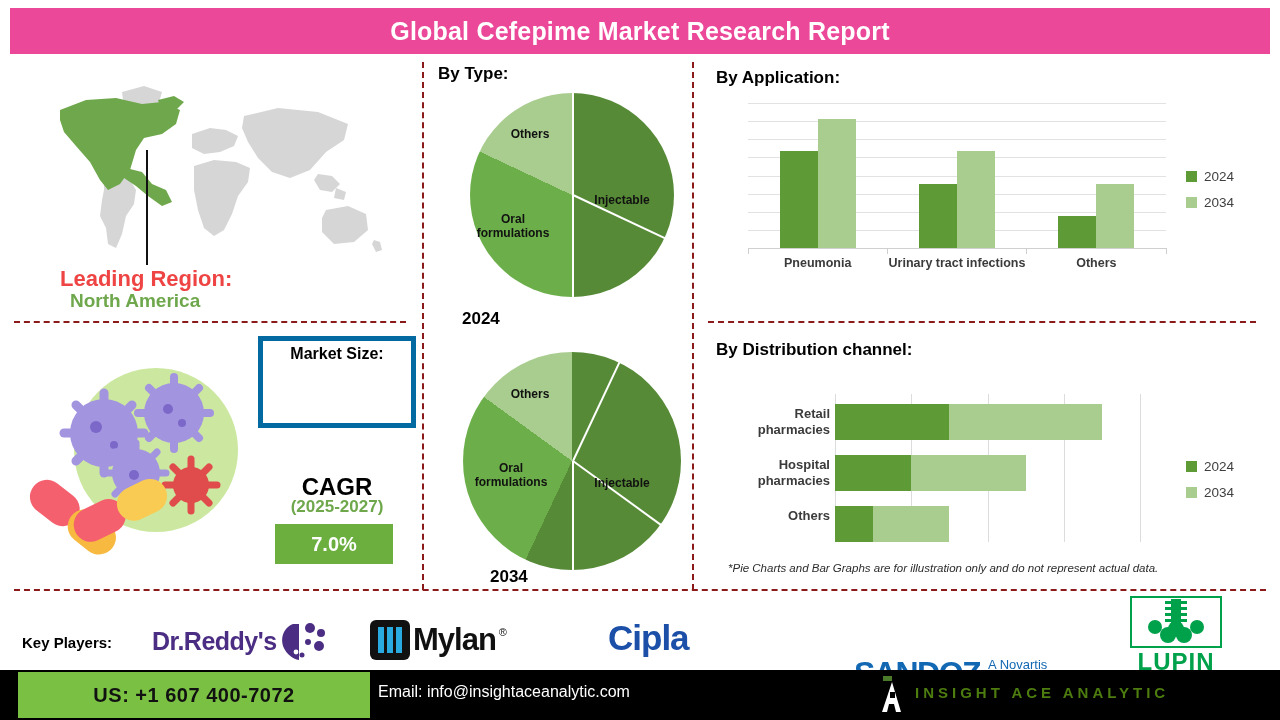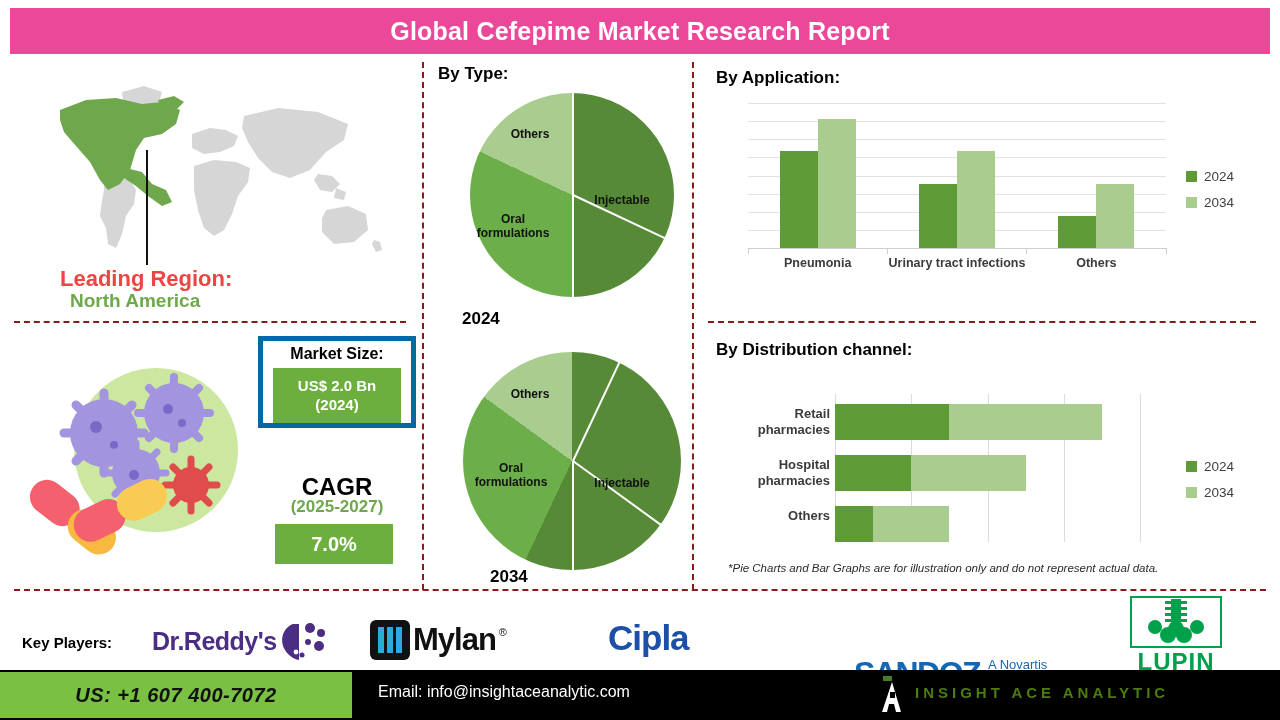--- a/index.html
+++ b/index.html
@@ -108,23 +108,23 @@
   .sandoz-text { font-size:32px; font-weight:bold; color:#1268B3; letter-spacing:-1.5px; }
   .sandoz-sub { font-size:13px; color:#1268B3; line-height:1.05; margin-top:3px; }
   .lupin { left:1130px; top:596px; flex-direction:column; }
   .lupin-box { width:92px; height:52px; border:2px solid #00A14B; display:flex;
                align-items:center; justify-content:center; }
   .lupin-text { font-size:24px; font-weight:bold; color:#00A14B; letter-spacing:1px; }
 
   
   .footer { position:absolute; left:0; top:670px; width:1280px; height:50px; background:#000; }
   .footer-phone {
-    position:absolute; left:0; top:672px; width:352px; height:46px; background:#7AC143;
+    position:absolute; left:18px; top:672px; width:352px; height:46px; background:#7AC143;
     display:flex; align-items:center; justify-content:center;
-    font-size:20px; font-weight:bold; color:#111; letter-spacing:.5px;font-style:italic;
+    font-size:20px; font-weight:bold; color:#111; letter-spacing:.5px;
   }
   .footer-email { position:absolute; left:378px; top:683px; font-size:16px; color:#fff; }
   .footer-brand { position:absolute; left:915px; top:684px; font-size:15px; color:#4d7c0f; letter-spacing:4px; font-weight:bold; }
   .footer-logo { position:absolute; left:880px; top:676px; width:26px; height:36px; }
 </style>
 </head>
 <body>
 
 <div class="header">
   <div class="header-title">Global Cefepime Market Research Report</div>
@@ -237,24 +237,20 @@
     </g>
     <g transform="translate(42,172) rotate(-26)">
       <rect x="0" y="0" width="54" height="34" rx="17" fill="#F4606E"></rect>
       <rect x="48" y="0" width="52" height="34" rx="17" fill="#F9CB52"></rect>
     </g>
   </svg>
 </div>
 
 <div class="ms-box">
   <div class="ms-title">Market Size:</div>
-  <div class="ms-chip">
-    <span>US$ 2.0 Bn</span>
-    <span>(2024)</span>
-  </div>
 </div>
 <div class="cagr-title">CAGR</div>
 <div class="cagr-years">(2025-2027)</div>
 <div class="cagr-chip">7.0%</div>
 
 <div class="sec-title" style="left:438px; top:64px;">By Type:</div>
 
 <div class="pie" id="pie2024" style="left: 470px; top: 93px; width: 204px; height: 204px; background: conic-gradient(rgb(86, 138, 54) 0deg, rgb(86, 138, 54) 180deg, rgb(108, 175, 74) 180deg, rgb(108, 175, 74) 295.2deg, rgb(169, 204, 143) 295.2deg, rgb(169, 204, 143) 360deg);">
     <span style="position: absolute; left: 50%; top: 50%; width: 2px; height: 50%; background: rgb(255, 255, 255); transform-origin: center top; transform: rotate(180deg);"></span>
     <span style="position: absolute; left: 50%; top: 50%; width: 2px; height: 50%; background: rgb(255, 255, 255); transform-origin: center top; transform: rotate(295.2deg);"></span>

